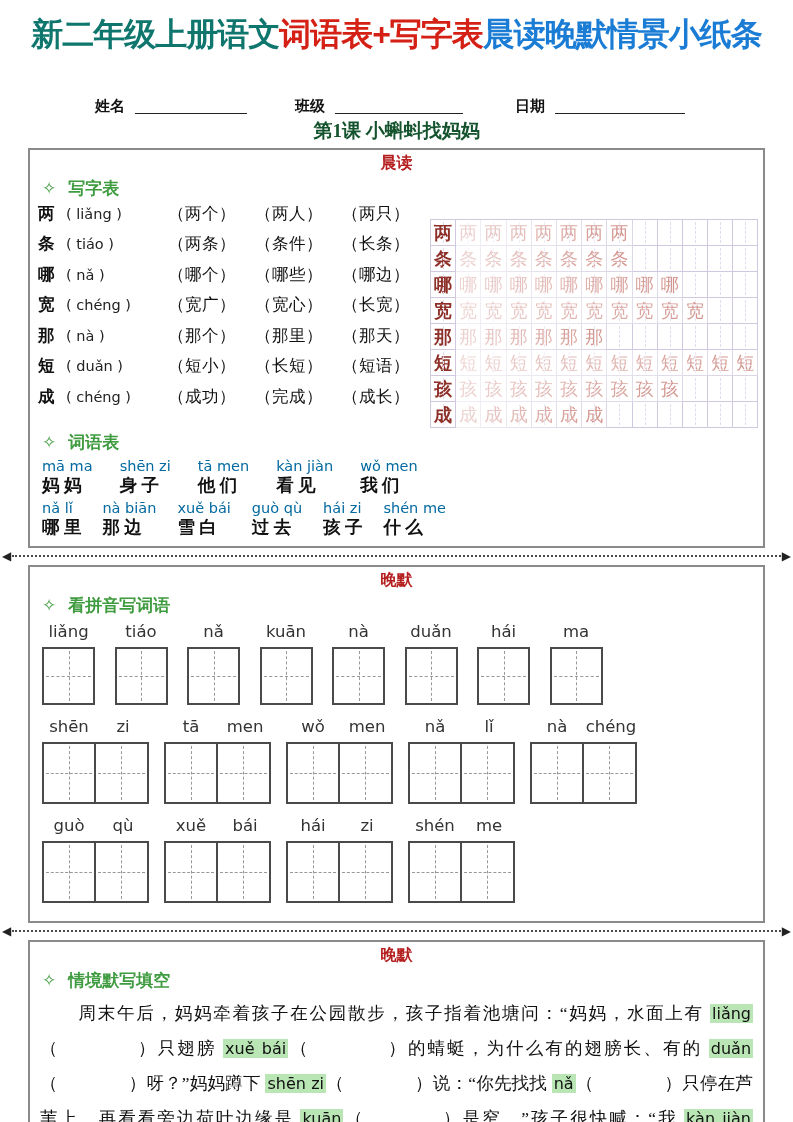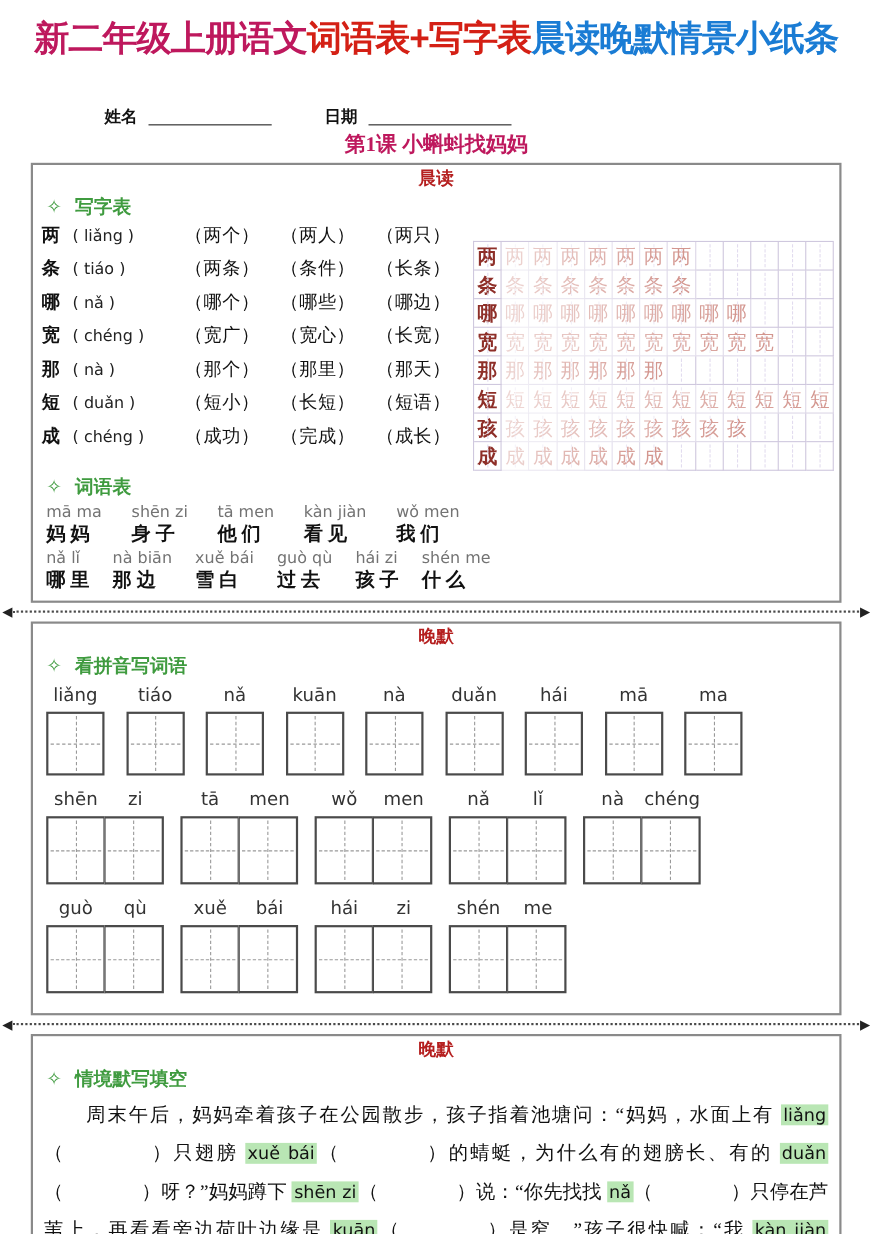--- a/index.html
+++ b/index.html
@@ -2,27 +2,27 @@
 <html><head>
 <meta charset="utf-8">
 <style>
   html,body{margin:0;padding:0;background:#fff;}
   body{width:793px;min-height:1122px;font-family:"Liberation Serif","DejaVu Serif",serif;color:#111;}
   .page{width:793px;position:relative;}
 
   
   .main-title{padding-top:16px;text-align:center;font-family:"Liberation Sans","DejaVu Sans",sans-serif;
     font-weight:bold;font-size:32px;letter-spacing:-1px;line-height:1.15;white-space:nowrap;}
-  .t-black{color:#be185d;} .t-red{color:#d42015;} .t-blue{color:#1a7cd4;}
+  .t-black{color:#0f766e;} .t-red{color:#d42015;} .t-blue{color:#1a7cd4;}
   .meta-row{display:flex;align-items:flex-end;margin:16px 0 2px 95px;font-size:15px;font-weight:bold;}
   .meta-item{display:flex;align-items:flex-end;}
   .meta-label{margin-right:10px;margin-top:28px;}
   .meta-line{display:inline-block;height:1px;border-bottom:1.5px solid #222;margin-bottom:2px;}
   .l1{width:112px;margin-right:48px;} .l2{width:128px;margin-right:52px;} .l3{width:130px;}
-  .lesson-title{text-align:center;color:#be185d;font-weight:bold;font-size:19px;margin:0 0 4px;}
+  .lesson-title{text-align:center;color:#14532d;font-weight:bold;font-size:19px;margin:0 0 4px;}
 
   
   .box{margin:4px 28px 0;border:2px solid #8a8a8a;padding:2px 8px 8px;position:relative;background:#fff;}
   .badge{text-align:center;color:#b51f1f;font-weight:bold;font-size:16px;line-height:22px;}
   .sec-h{color:#3f9b3f;font-weight:bold;font-size:17px;margin:3px 0 3px 4px;}
   .sec-h .dia{margin-right:12px;font-weight:normal;}
 
   
   .s1-body{display:flex;justify-content:space-between;}
   .write-table{width:392px;flex:none;}
@@ -34,21 +34,21 @@
     margin:16px 2px 0 0;border-left:1px solid #cfc8de;border-top:1px solid #cfc8de;}
   .pg-cell{border-right:1px solid #cfc8de;border-bottom:1px solid #cfc8de;position:relative;
     text-align:center;line-height:26px;font-size:18px;overflow:hidden;}
   .pg-cell::before{content:"";position:absolute;left:50%;top:2px;bottom:2px;border-left:1px dashed #e2dcef;}
   .pg-cell.lead{color:#8e2f28;font-weight:bold;}
   .pg-cell.faded{color:#c5736a;}
   .word-rows{margin:2px 0 0 4px;}
   .word-row{display:flex;margin-top:4px;}
   .word-row .word-item{margin-right:27px;}
   .word-row.tight .word-item{margin-right:21px;}
-  .wp{display:block;font-family:"DejaVu Sans",sans-serif;font-size:14.5px;color:#737373;line-height:16px;}
+  .wp{display:block;font-family:"DejaVu Sans",sans-serif;font-size:14.5px;color:#0369a1;line-height:16px;}
   .wh{display:block;font-size:17.5px;font-weight:bold;line-height:22px;}
 
   
   .cut{display:flex;align-items:center;margin:3px 0;padding:0 2px;}
   .cut .arr{font-size:12px;line-height:10px;color:#222;}
   .cut .dots{flex:1;border-top:2px dotted #4a4a4a;height:0;margin:0 1px;}
 
   
   .pin-row{display:flex;margin:2px 0 10px 4px;}
   .ps{width:53px;margin-right:19.5px;text-align:center;}
@@ -74,20 +74,24 @@
 <div class="page">
 
   <div class="main-title">
     <span class="t-black">新二年级上册语文</span><span class="t-red">词语表+写字表</span><span class="t-blue">晨读晚默情景小纸条</span>
   </div>
 
   <div class="meta-row">
     <div class="meta-item">
       <span class="meta-label">姓名</span>
       <span class="meta-line l1"></span>
+    </div>
+    <div class="meta-item">
+      <span class="meta-label">班级</span>
+      <span class="meta-line l2"></span>
     </div>
     <div class="meta-item">
       <span class="meta-label">日期</span>
       <span class="meta-line l3"></span>
     </div>
   </div>
 
   <div class="lesson-title">第1课 小蝌蚪找妈妈</div>
 
   <div class="box">
@@ -343,24 +347,20 @@
         </div>
         <div class="ps">
           <div class="plabel">duǎn</div>
           <div class="gbox"></div>
         </div>
         <div class="ps">
           <div class="plabel">hái</div>
           <div class="gbox"></div>
         </div>
         <div class="ps">
-          <div class="plabel">mā</div>
-          <div class="gbox"></div>
-        </div>
-        <div class="ps">
           <div class="plabel">ma</div>
           <div class="gbox"></div>
         </div>
       </div>
     <div class="pin-row" id="pin-row2">
         <div class="pd">
           <div class="plr">
             <span class="pl2">shēn</span>
             <span class="pl2">zi</span>
           </div>

